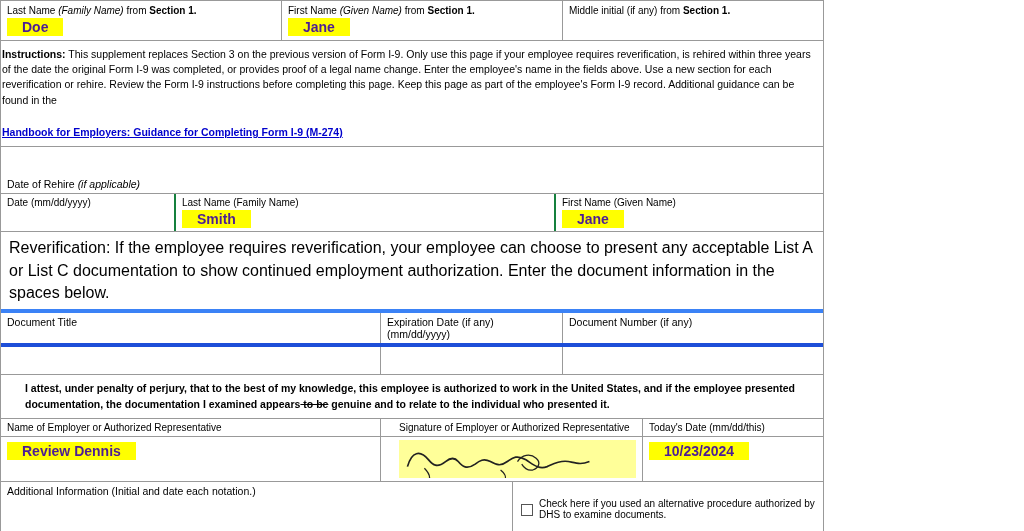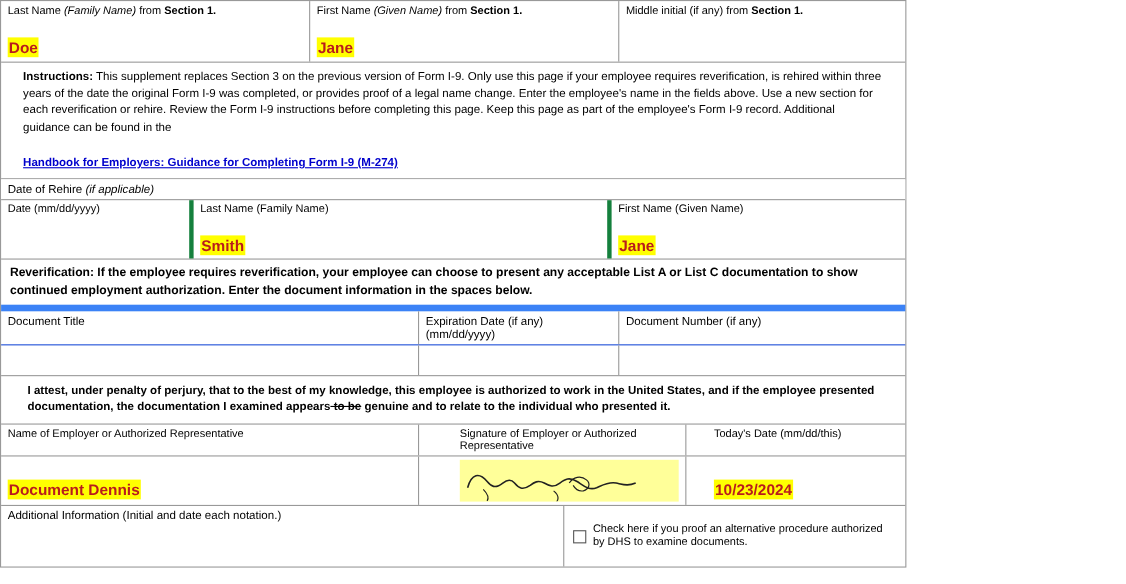--- a/index.html
+++ b/index.html
@@ -37,28 +37,28 @@
       font-style: italic;
       font-weight: normal;
     }
     .top-name-cell .label strong {
       font-weight: bold;
     }
     .highlight {
       background: #ffff00;
       font-size: 14px;
       font-weight: bold;
-      color: #b91c1c;
+      color: #4c1d95;
       display: inline-block;
-      padding: 1px 1px;
-      margin-top: 18px;
+      padding: 1px 15px;
+      margin-top: 2px;
     }
     
     .instructions {
-      padding: 6px 20px;
+      padding: 6px 1px;
       border-bottom: 1px solid #999;
       font-size: 10.5px;
       line-height: 1.45;
     }
     .instructions p {
       margin-bottom: 2px;
     }
     .instructions a {
       color: #0000cc;
       text-decoration: underline;
@@ -70,32 +70,33 @@
       border-bottom: 1px solid #999;
       background: #fff;
     }
     .section-header-cell {
       padding: 3px 6px;
       border-right: 1px solid #999;
       font-size: 10.5px;
     }
     .section-header-cell:first-child {
       flex: 0 0 175px;
+      margin-top: 28px;
     }
     .section-header-cell:last-child {
       border-right: none;
       flex: 1;
     }
     .data-row {
       display: flex;
       border-bottom: 1px solid #999;
     }
     .data-cell {
       padding: 3px 6px;
-      border-right: 4px solid #15803d;
+      border-right: 2px solid #15803d;
       font-size: 10px;
     }
     .data-cell:last-child {
       border-right: none;
     }
     .data-cell .sublabel {
       font-size: 10px;
       color: #000;
     }
     .date-cell {
@@ -106,28 +107,27 @@
     }
     .firstname-cell {
       flex: 1;
     }
     .middleinitial-cell {
       flex: 0 0 120px;
     }
     
     .reverification-text {
       padding: 5px 8px;
-      border-bottom: 6px solid #3b82f6;
-      font-size: 11px;
+      border-bottom: 4px solid #3b82f6;
+      font-size: 16px;
       line-height: 1.4;
-      font-weight: bold;
     }
     .doc-header-row {
       display: flex;
-      border-bottom: 1px solid #1d4ed8;
+      border-bottom: 4px solid #1d4ed8;
     }
     .doc-header-cell {
       padding: 3px 6px;
       border-right: 1px solid #999;
       font-size: 10.5px;
     }
     .doc-header-cell:first-child { flex: 0 0 380px; }
     .doc-header-cell:nth-child(2) { flex: 1; }
     .doc-header-cell:last-child { border-right: none; flex: 0 0 260px; }
     .doc-data-row {
@@ -150,21 +150,20 @@
       font-size: 10.5px;
       line-height: 1.45;
     }
     .strikethrough {
       text-decoration: line-through;
     }
     
     .sig-row {
       display: flex;
       border-bottom: 1px solid #999;
-      gap: 19px;
     }
     .sig-cell {
       padding: 3px 6px;
       border-right: 1px solid #999;
     }
     .sig-cell:first-child { flex: 0 0 380px; }
     .sig-cell:nth-child(2) { flex: 1; margin-left: 12px; }
     .sig-cell:last-child { border-right: none; flex: 0 0 180px; }
     .sig-label { font-size: 10px; }
     
@@ -278,21 +277,21 @@
     <div class="sig-cell">
       <div class="sig-label">Signature of Employer or Authorized Representative</div>
     </div>
     <div class="sig-cell">
       <div class="sig-label">Today's Date (mm/dd/this)</div>
     </div>
   </div>
 
   <div class="sig-row">
     <div class="sig-cell">
-      <div class="highlight">Document Dennis</div>
+      <div class="highlight">Review Dennis</div>
     </div>
     <div class="sig-cell">
 
       <div class="sig-image">
         <svg width="100%" height="38" viewBox="0 0 280 38" xmlns="http://www.w3.org/2000/svg">
 
           <path d="M10,28 C15,10 25,8 35,20 C40,26 45,30 55,22 C60,18 65,16 70,22 C75,28 80,32 90,25 C95,21 100,18 108,22 C115,26 120,28 128,22 C135,17 140,14 150,20 C158,25 165,32 175,28 C182,25 190,20 200,22 C210,24 215,26 225,22" stroke="#222" stroke-width="2" fill="none"></path>
           <path d="M30,30 C35,35 38,40 35,45" stroke="#222" stroke-width="1.5" fill="none"></path>
           <path d="M120,32 C125,36 128,40 124,46 C120,50 118,52 115,48" stroke="#222" stroke-width="1.5" fill="none"></path>
 
@@ -304,17 +303,17 @@
       <div class="highlight">10/23/2024</div>
     </div>
   </div>
 
   <div class="addl-row">
     <div class="addl-cell">
       <span>Additional Information (Initial and date each notation.)</span>
     </div>
     <div class="addl-cell">
       <div class="checkbox"></div>
-      <span>Check here if you proof an alternative procedure authorized by DHS to examine documents.</span>
+      <span>Check here if you used an alternative procedure authorized by DHS to examine documents.</span>
     </div>
   </div>
 
 </div>
 
 </body></html>

